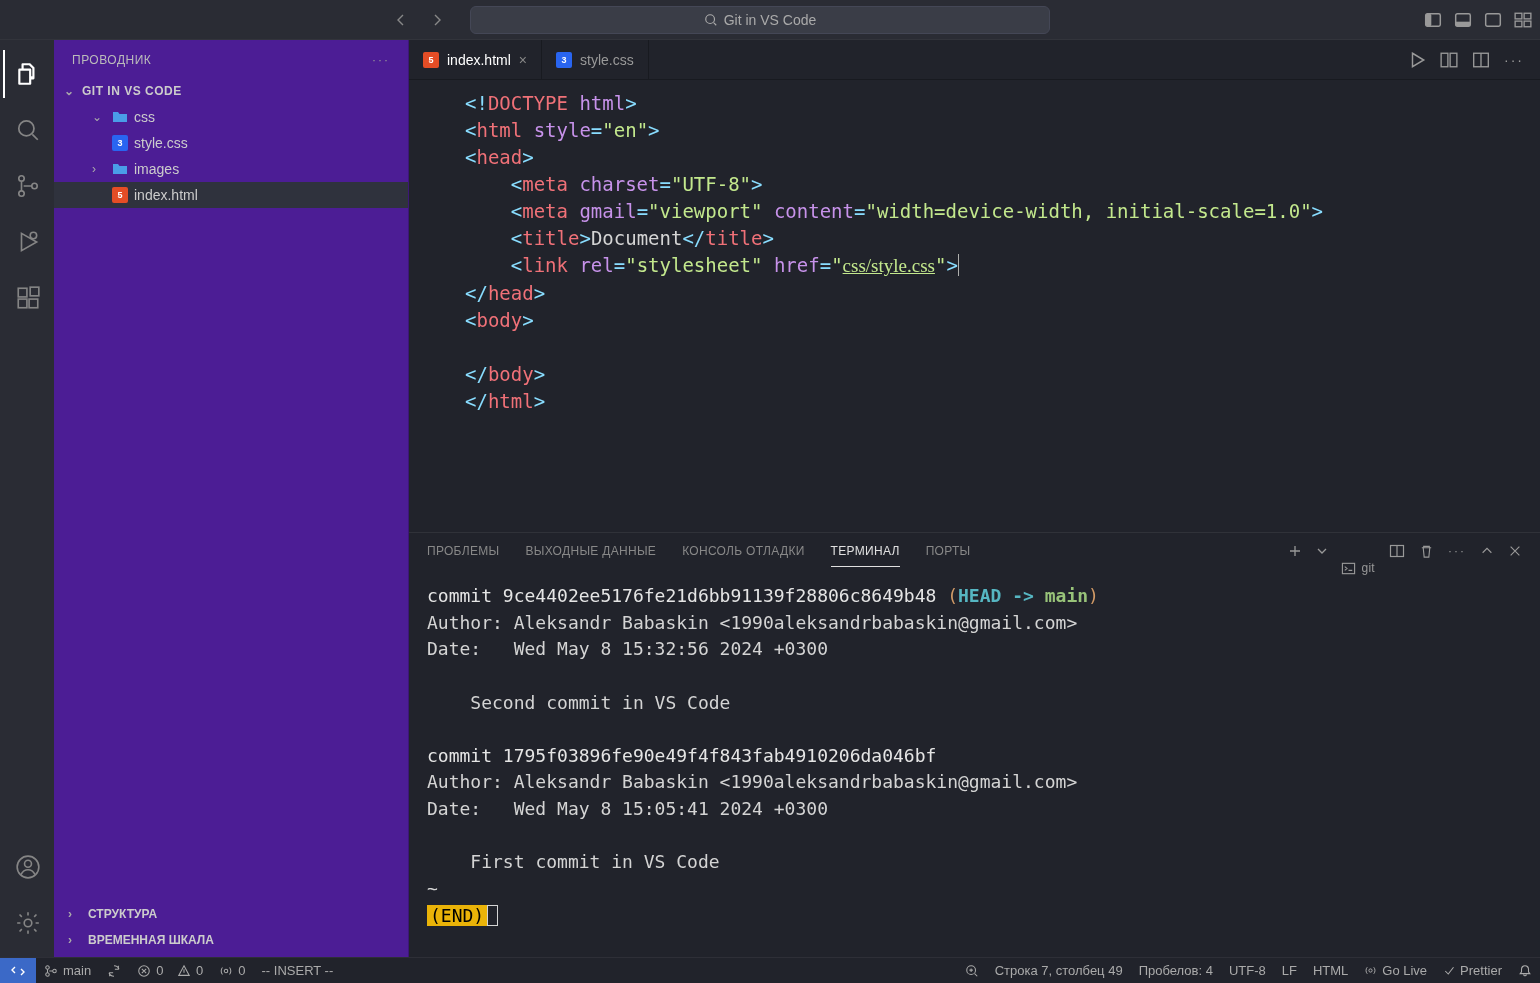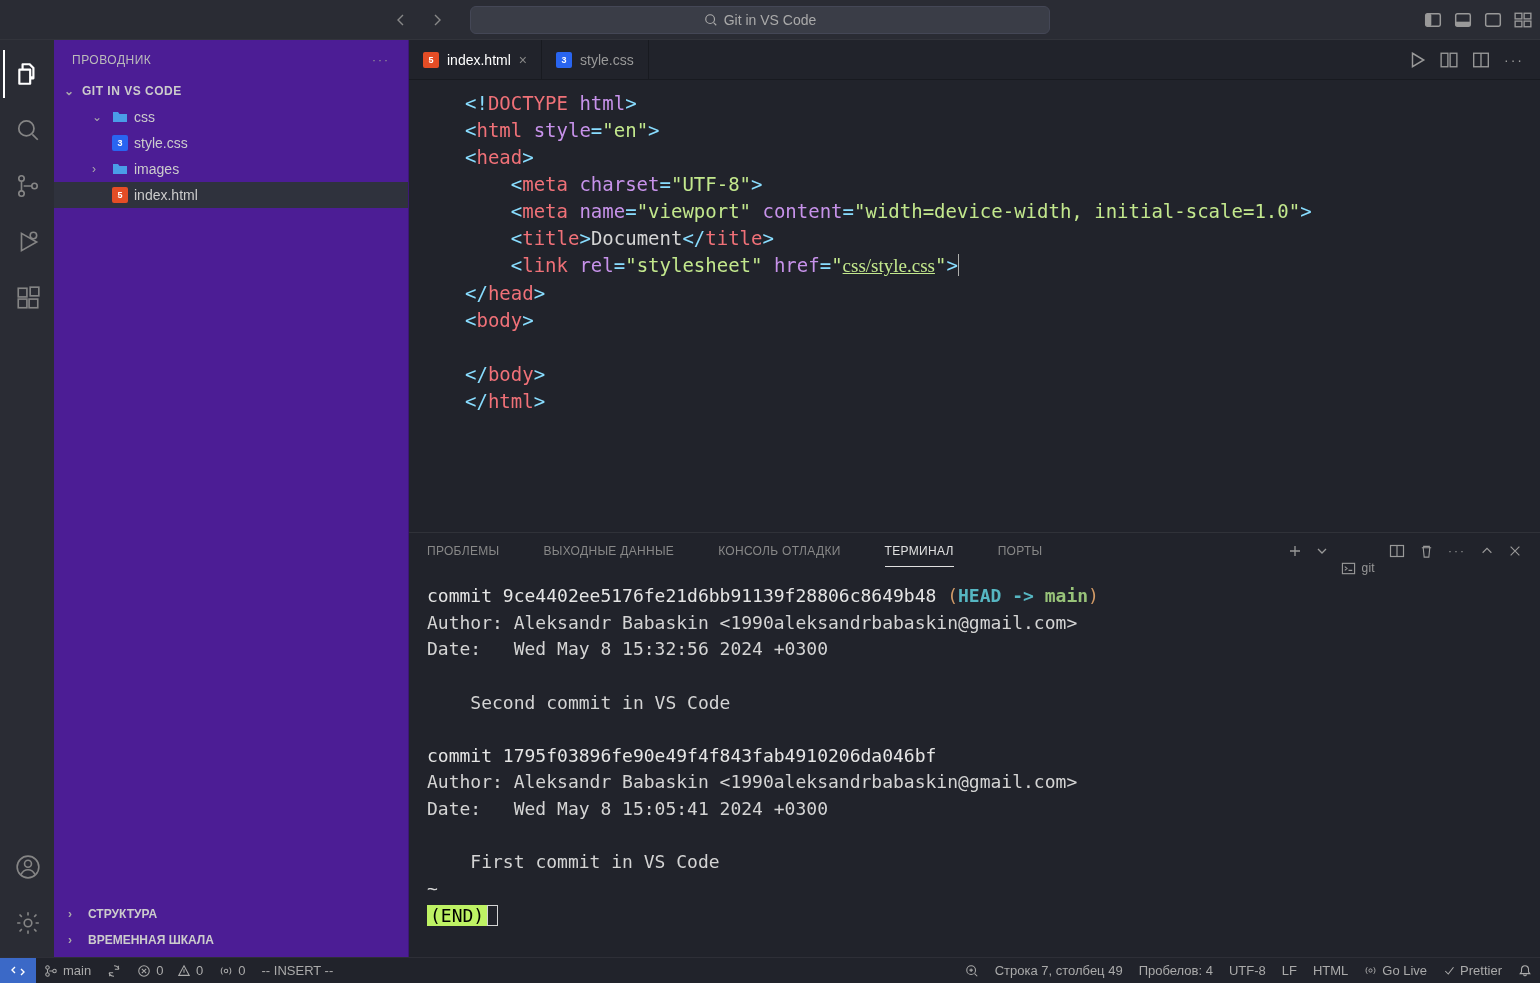--- a/index.html
+++ b/index.html
@@ -157,21 +157,21 @@
   background:#21232b;
   border-top:1px solid rgba(255,255,255,0.07);
   display:flex;
   flex-direction:column;
 }
 .panel-tabs {
   height:36px;
   display:flex;
   align-items:center;
   padding:0 18px;
-  gap:44px;
+  gap:26px;
   color:#888;
   font-size:12px;
   letter-spacing:0.3px;
 }
 .ptab { cursor:pointer; padding:8px 0;}
 .ptab.active { color:#e0e0e0; border-bottom:1px solid #e0e0e0;}
 .panel-tabs-right { margin-left:auto; display:flex; align-items:center; gap:14px; color:#999;}
 .term {
   flex:1;
   font-family:"Menlo","Consolas",monospace;
@@ -180,21 +180,21 @@
   line-height:1.48;
   white-space:pre-wrap;
   color:#d4d4d4;
   overflow:hidden;
 }
 .t-commit { color:#e5e5e5;}
 .t-head { color:#56b6c2; font-weight:700;}
 .t-arrow { color:#56b6c2; font-weight:700;}
 .t-branch { color:#98c379; font-weight:700;}
 .t-paren { color:#d19a66;}
-.end-badge { background:#bef264; color:#000; padding:0 3px;}
+.end-badge { background:#eab308; color:#000; padding:0 3px;}
 .end-cursor { display:inline-block; width:11px; height:21px; border:1.5px solid #d4d4d4; vertical-align:middle; margin-bottom:3px;}
 
 .statusbar {
   height:26px;
   background:#21232b;
   border-top:1px solid rgba(255,255,255,0.06);
   display:flex;
   align-items:center;
   font-size:13px;
   color:#aaa;
@@ -390,21 +390,21 @@
             </svg>
           </span>
         <span style="letter-spacing:2px;">···</span>
       </div>
     </div>
 
     <div class="editor"><span class="tok-bracket">&lt;!</span><span class="tok-doctype">DOCTYPE </span><span class="tok-attr">html</span><span class="tok-bracket">&gt;</span>
 <span class="tok-bracket">&lt;</span><span class="tok-tag">html </span><span class="tok-attr">style</span><span class="tok-eq">=</span><span class="tok-str">"en"</span><span class="tok-bracket">&gt;</span>
 <span class="tok-bracket">&lt;</span><span class="tok-tag">head</span><span class="tok-bracket">&gt;</span>
     <span class="tok-bracket">&lt;</span><span class="tok-tag">meta </span><span class="tok-attr">charset</span><span class="tok-eq">=</span><span class="tok-str">"UTF-8"</span><span class="tok-bracket">&gt;</span>
-    <span class="tok-bracket">&lt;</span><span class="tok-tag">meta </span><span class="tok-attr">name</span><span class="tok-eq">=</span><span class="tok-str">"viewport" </span><span class="tok-attr">content</span><span class="tok-eq">=</span><span class="tok-str">"width=device-width, initial-scale=1.0"</span><span class="tok-bracket">&gt;</span>
+    <span class="tok-bracket">&lt;</span><span class="tok-tag">meta </span><span class="tok-attr">gmail</span><span class="tok-eq">=</span><span class="tok-str">"viewport" </span><span class="tok-attr">content</span><span class="tok-eq">=</span><span class="tok-str">"width=device-width, initial-scale=1.0"</span><span class="tok-bracket">&gt;</span>
     <span class="tok-bracket">&lt;</span><span class="tok-tag">title</span><span class="tok-bracket">&gt;</span><span class="tok-text">Document</span><span class="tok-bracket">&lt;/</span><span class="tok-tag">title</span><span class="tok-bracket">&gt;</span>
     <span class="tok-bracket">&lt;</span><span class="tok-tag">link </span><span class="tok-attr">rel</span><span class="tok-eq">=</span><span class="tok-str">"stylesheet" </span><span class="tok-attr">href</span><span class="tok-eq">=</span><span class="tok-str">"</span><span class="tok-link">css/style.css</span><span class="tok-str">"</span><span class="tok-bracket">&gt;</span><span class="cursor"></span>
 <span class="tok-bracket">&lt;/</span><span class="tok-tag">head</span><span class="tok-bracket">&gt;</span>
 <span class="tok-bracket">&lt;</span><span class="tok-tag">body</span><span class="tok-bracket">&gt;</span>
 <span></span>
 <span class="tok-bracket">&lt;/</span><span class="tok-tag">body</span><span class="tok-bracket">&gt;</span>
 <span class="tok-bracket">&lt;/</span><span class="tok-tag">html</span><span class="tok-bracket">&gt;</span></div>
 
     <div class="panel">
       <div class="panel-tabs">

